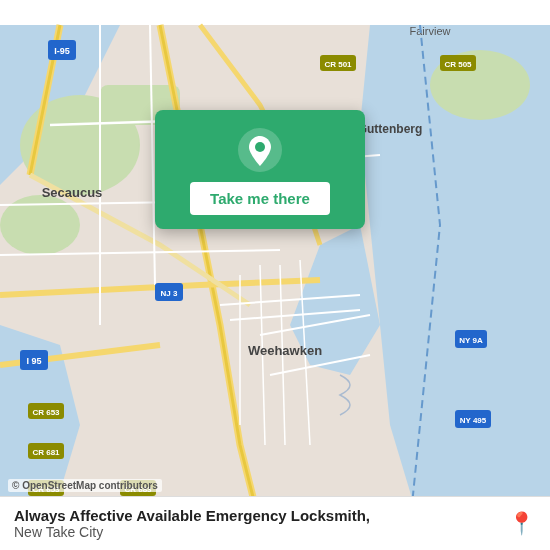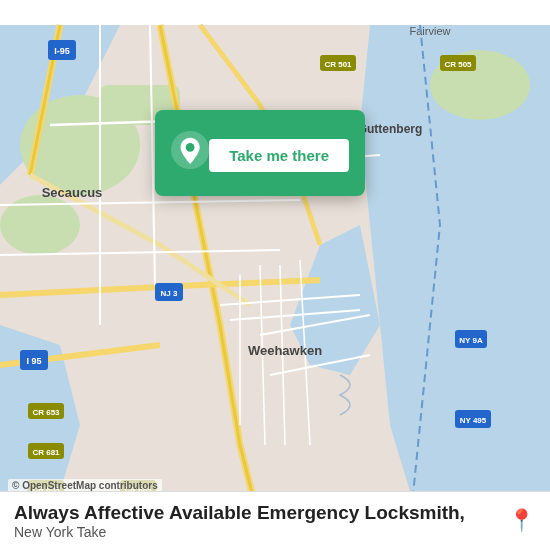--- a/index.html
+++ b/index.html
@@ -28,21 +28,21 @@
 
     
     #location-card {
       position: absolute;
       top: 110px;
       left: 155px;
       width: 210px;
       background-color: #2eaa6e;
       border-radius: 8px;
       display: flex;
-      flex-direction: row;
+      flex-direction: column;
       align-items: center;
       padding: 18px 16px 14px 16px;
       box-shadow: 0 4px 16px rgba(0,0,0,0.3);
     }
 
     #location-pin {
       width: 44px;
       height: 44px;
       margin-bottom: 10px;
     }
@@ -71,21 +71,21 @@
       align-items: center;
       justify-content: space-between;
       border-top: 1px solid #ddd;
     }
 
     #bottom-text {
       flex: 1;
     }
 
     #business-name {
-      font-size: 19px;
+      font-size: 15px;
       font-weight: 600;
       color: #222;
       display: block;
     }
 
     #business-location {
       font-size: 14px;
       color: #555;
       display: block;
     }
@@ -223,20 +223,20 @@
     </svg>
 
     <button id="take-me-there-btn">Take me there</button>
   </div>
 
   <div id="attribution">© OpenStreetMap contributors</div>
 
   <div id="bottom-bar">
     <div id="bottom-text">
       <span id="business-name">Always Affective Available Emergency Locksmith,</span>
-      <span id="business-location">New York Take</span>
+      <span id="business-location">New Take City</span>
     </div>
     <div id="moovit-logo">
       <span id="moovit-pin">📍</span>
     </div>
   </div>
 
 </div>
 
 </body></html>

